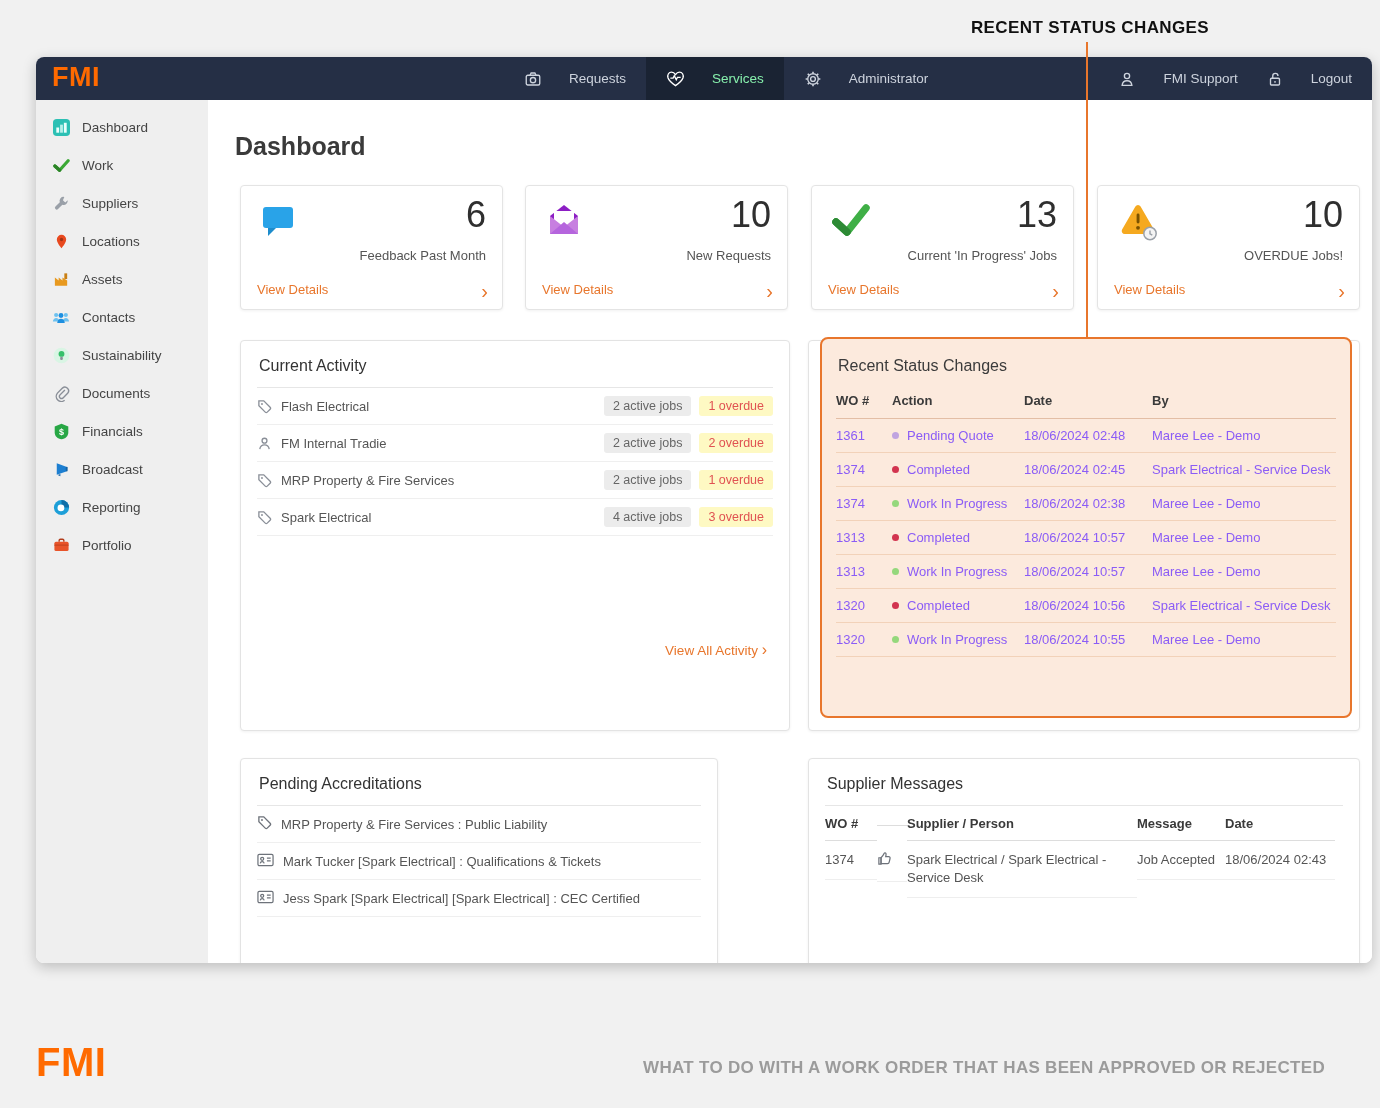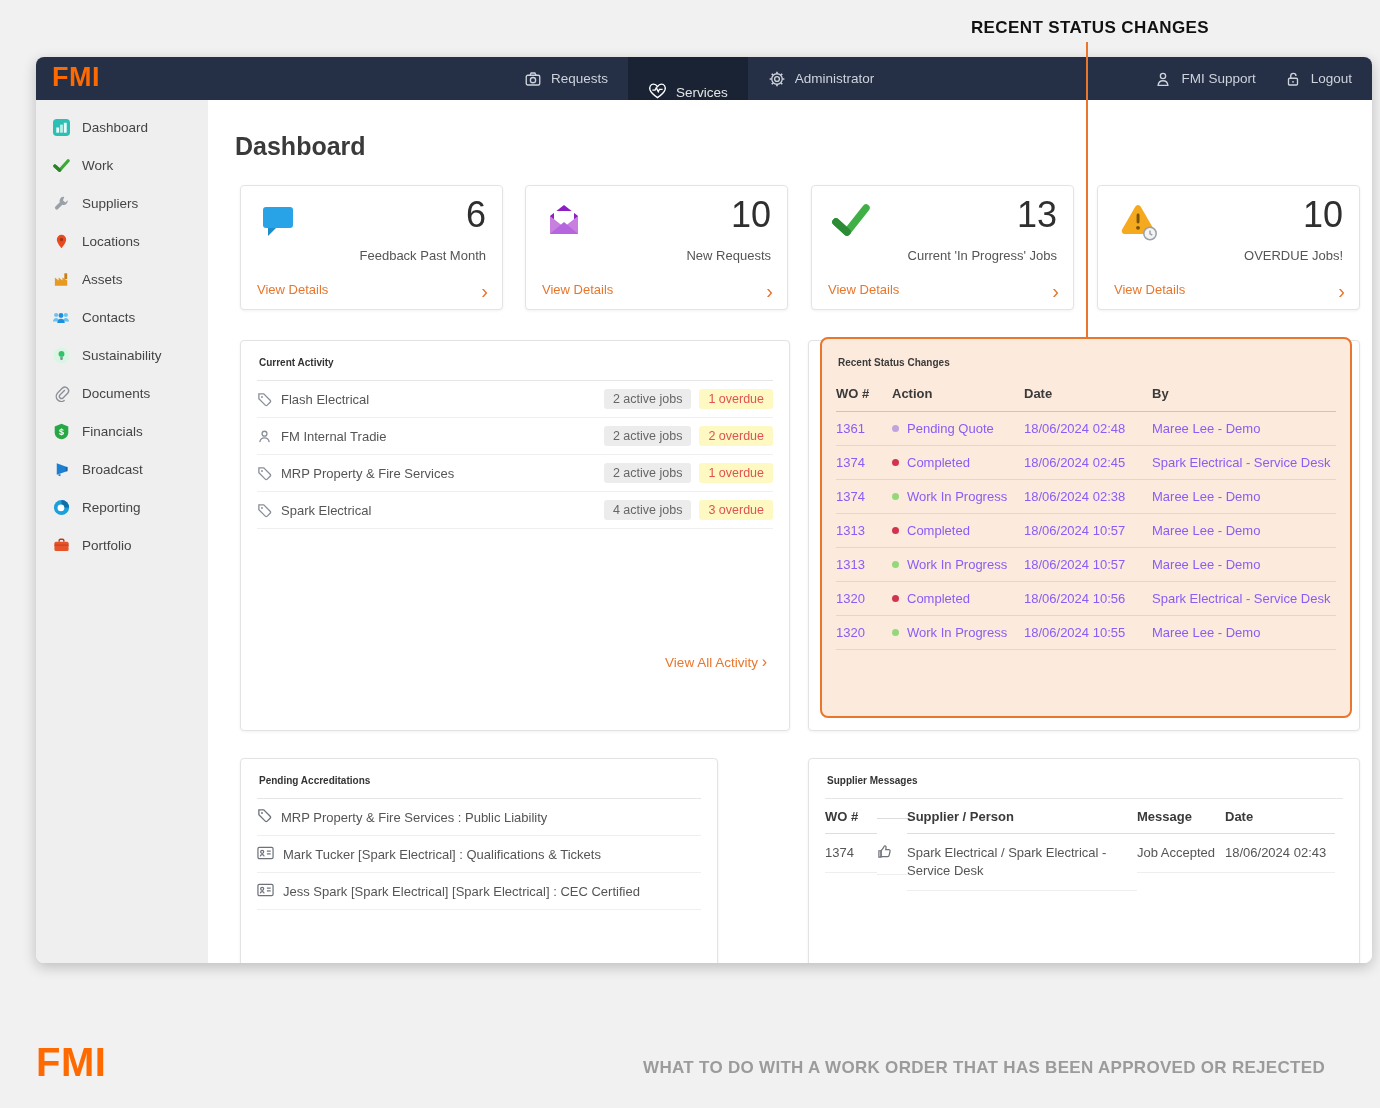--- a/index.html
+++ b/index.html
@@ -13,22 +13,22 @@
   .callout-line { position:absolute; left:1086px; top:42px; width:2px; height:296px; background:#e8762c; z-index:55; }
 
   
   .window { position:absolute; left:36px; top:57px; width:1336px; height:906px; background:#fff;
     border-radius:8px; box-shadow:0 4px 14px rgba(0,0,0,.22); overflow:hidden; }
 
   
   .navbar { position:relative; height:43px; background:#252f45; color:#cdd3dd; }
   .logo { position:absolute; left:16px; top:5px; font-size:27px; font-weight:800; color:#ff6a00; letter-spacing:.5px; }
   .nav-tabs { position:absolute; left:468px; top:0; height:43px; display:flex; }
-  .nav-tab { display:flex; align-items:center; gap:9px; padding:0 20px; height:43px; font-size:13.5px; cursor:pointer; }
-  .nav-tab.active { background:#1a2333; color:#e5e5e5;align-items:flex-end; }
+  .nav-tab { display:flex; align-items:center; gap:27px; padding:0 20px; height:43px; font-size:13.5px; cursor:pointer; }
+  .nav-tab.active { background:#1a2333; color:#86efac; }
   .nav-right { position:absolute; right:6px; top:0; height:43px; display:flex; }
   .nav-right .nav-tab { padding:0 14px; }
   .nav-icon { display:flex; align-items:center; }
 
   
   .window-body { display:flex; height:863px; }
   .sidebar { width:172px; background:#efefef; padding-top:8px; flex-shrink:0; }
   .side-item { display:flex; align-items:center; gap:12px; height:38px; padding-left:16px;
     font-size:13.5px; color:#444; cursor:pointer; }
   .side-icon { width:18px; display:flex; justify-content:center; align-items:center; }
@@ -41,32 +41,32 @@
     border-radius:4px; box-shadow:0 1px 3px rgba(0,0,0,.06); }
   .card .c-icon { position:absolute; left:18px; top:16px; }
   .card .c-value { position:absolute; right:16px; top:8px; font-size:36px; color:#2f2f2f; }
   .card .c-label { position:absolute; right:16px; top:62px; font-size:13px; color:#555; }
   .card .c-link { position:absolute; left:16px; bottom:12px; font-size:13px; color:#e8762c; cursor:pointer; }
   .card .c-chevron { position:absolute; right:14px; bottom:8px; font-size:20px; color:#e8762c; cursor:pointer; line-height:1; }
 
   
   .panel { position:absolute; background:#fff; border:1px solid #e3e3e3; border-radius:4px;
     box-shadow:0 1px 3px rgba(0,0,0,.06); }
-  .panel-title { font-size:10px; font-weight:bold; color:#333; margin:0 16px; padding:16px 2px 12px;
+  .panel-title { font-size:16px; font-weight:normal; color:#333; margin:0 16px; padding:16px 2px 12px;
     border-bottom:1px solid #e6e6e6; }
 
   #current-activity { left:32px; top:240px; width:550px; height:391px; }
   .act-row { display:flex; align-items:center; height:37px; margin:0 16px; border-bottom:1px solid #efefef;
     font-size:13px; color:#555; }
   .act-row .row-icon { width:24px; display:flex; align-items:center; }
   .act-name { flex:1; }
   .badge { font-size:12.5px; border-radius:3px; padding:3px 9px; margin-left:8px; }
   .badge.gray { background:#ececec; color:#666; }
   .badge.red { background:#fef9c3; color:#e05252; }
-  .view-all { position:absolute; right:22px; top:312px; font-size:13.5px; color:#e8762c; cursor:pointer; }
+  .view-all { position:absolute; right:22px; top:300px; font-size:13.5px; color:#e8762c; cursor:pointer; }
   .view-all .chev { font-size:16px; }
 
   #rsc-back { left:600px; top:240px; width:552px; height:391px; }
   .rsc-overlay { position:absolute; left:612px; top:237px; width:532px; height:381px; background:#fceadd;
     border:2px solid #e8762c; border-radius:8px; z-index:40; padding:0 14px; }
   .rsc-overlay .panel-title { border-bottom:none; margin:0; padding:18px 2px 10px; color:#3b3b3b; }
   .rsc-grid { display:grid; grid-template-columns:56px 132px 128px 1fr; align-items:center; }
   .rsc-head { font-size:13px; font-weight:bold; color:#3a3a3a; padding:8px 0 10px;
     border-bottom:1px solid rgba(180,110,60,.35); }
   .rsc-cell { font-size:13px; color:#8b5cf6; padding:9px 0; border-bottom:1px solid rgba(210,140,80,.25);

